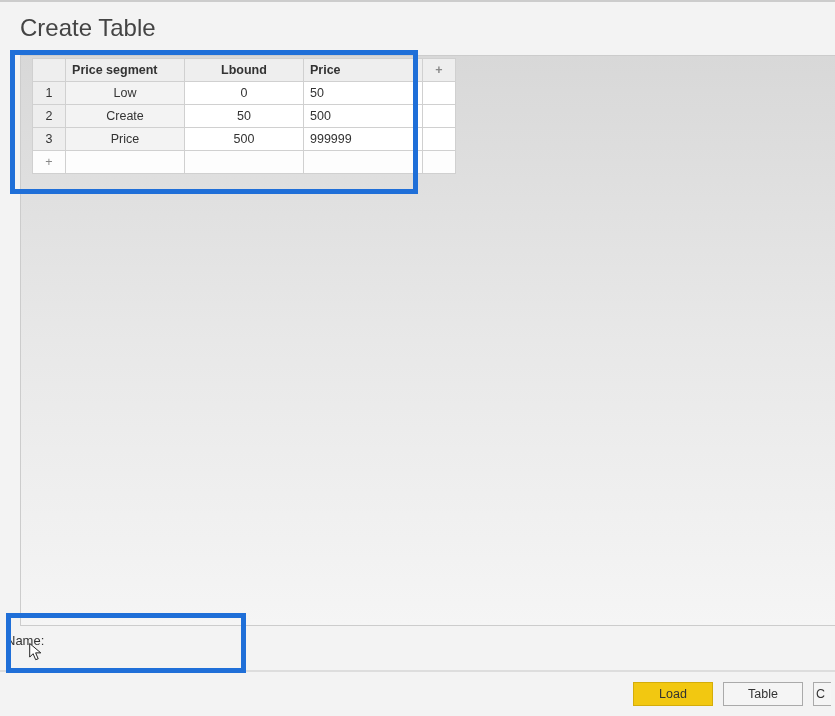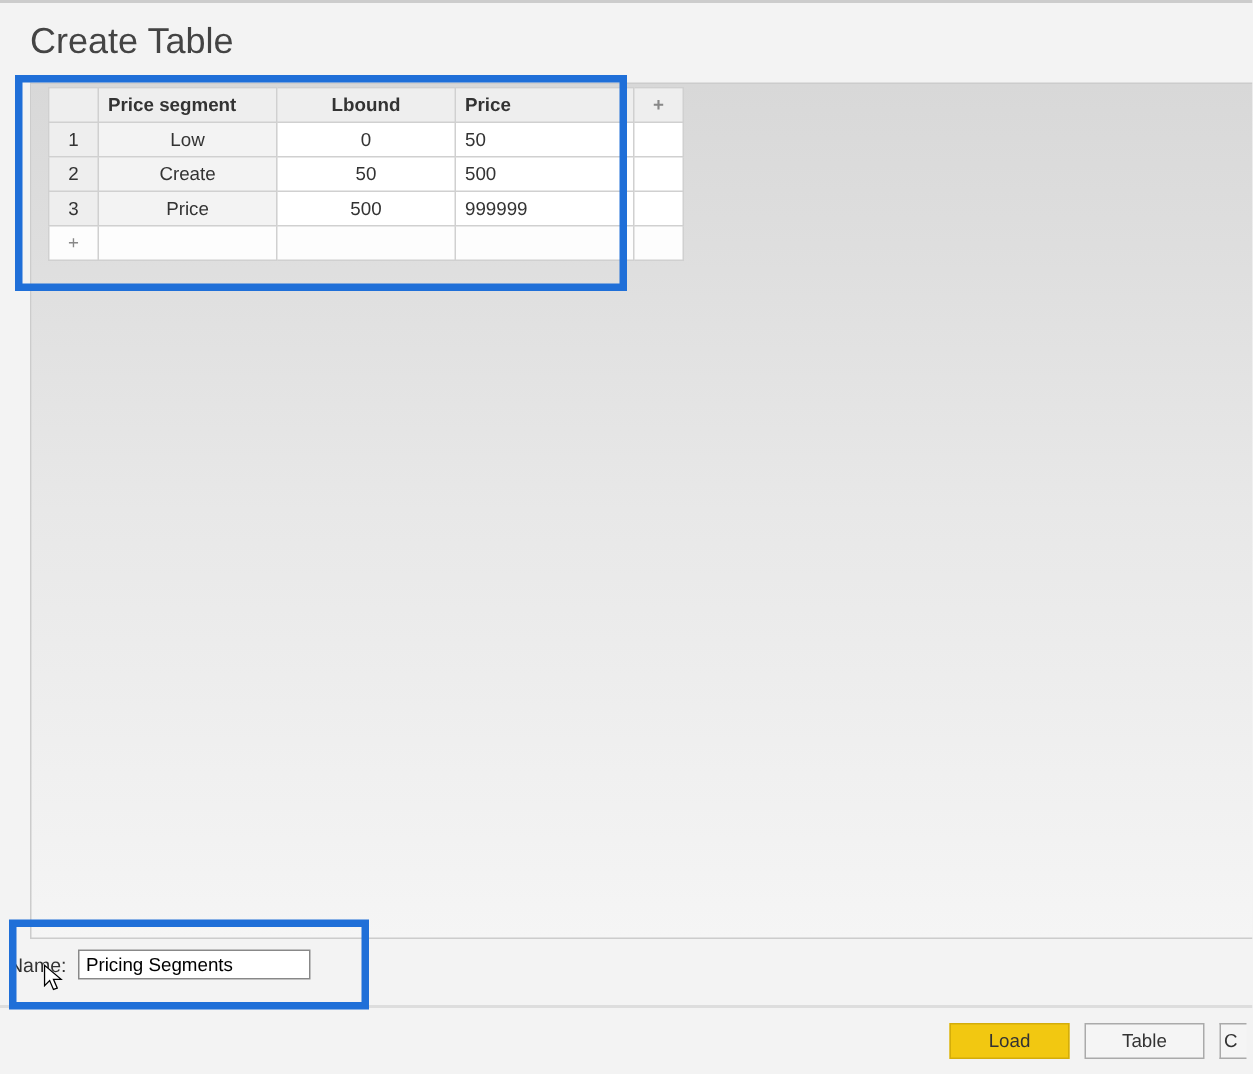--- a/index.html
+++ b/index.html
@@ -225,21 +225,20 @@
           <td class="add"></td>
         </tr>
       </tbody>
   </table>
 </div>
 
 <div class="highlight-box-table"></div>
 
 <div class="name-row">
   <label>Name:</label>
-  <input type="text" value="Pricing Segments" style="">
 </div>
 
 <svg class="cursor-icon" viewBox="0 0 20 24">
   <path d="M2 2 L2 18 L6 14 L9 21 L12 20 L9 13 L15 13 Z" fill="#fff" stroke="#000" stroke-width="1"></path>
 </svg>
 
 <div class="highlight-box-name"></div>
 
 <div class="bottom-border"></div>
 

